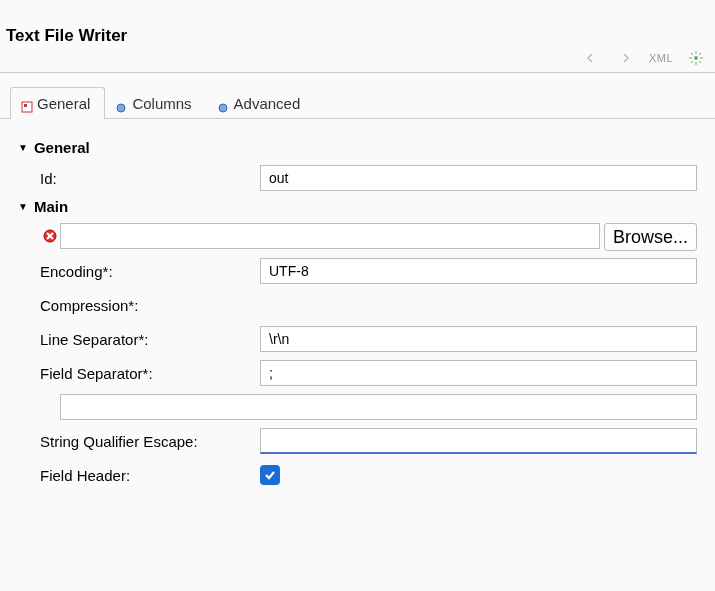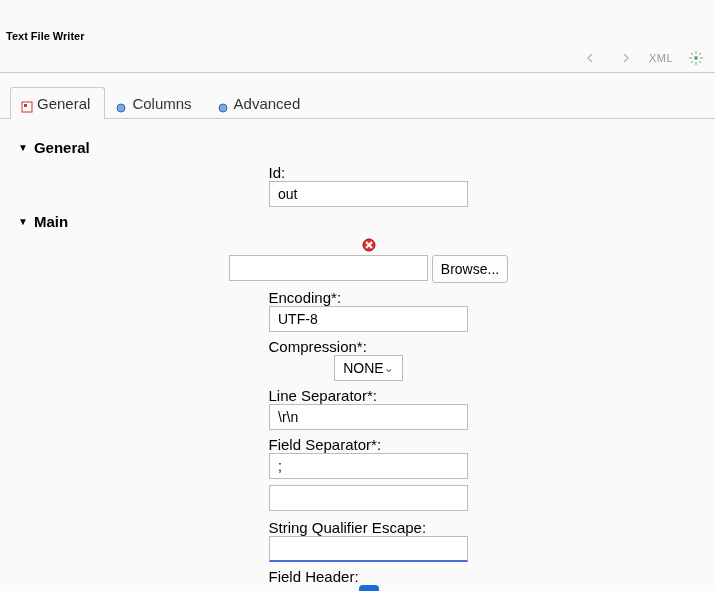--- a/index.html
+++ b/index.html
@@ -1,37 +1,37 @@
 <!DOCTYPE html>
 <html><head>
 <meta charset="utf-8">
 <style>
   * { box-sizing: border-box; }
   html, body { margin: 0; padding: 0; font-family: "Segoe UI", Arial, sans-serif; font-size: 14px; color: #000; background: #fafafa; }
   .window { width: 715px; height: 591px; background: #fafafa; position: relative; }
   .titlebar { display: flex; align-items: center; justify-content: space-between; padding: 6px 10px 6px 6px; border-bottom: 1px solid #ccc; background: #fafafa; }
-  .title { font-weight: bold; font-size: 11px; }
+  .title { font-weight: bold; font-size: 17px; }
   .title-actions { display: flex; gap: 17px; align-items: center; margin-top: 44px; }
   .title-actions span { display: inline-flex; align-items: center; justify-content: center; width: 18px; height: 16px; color: #999; font-size: 11px; cursor: pointer; }
   .tabs { display: flex; align-items: flex-end; padding: 14px 10px 0 10px; border-bottom: 1px solid #ccc; background: #fafafa; }
   .tab { padding: 7px 14px 7px 10px; border: 1px solid transparent; border-bottom: none; margin-bottom: -1px; display: flex; align-items: center; gap: 6px; cursor: pointer; color: #333; font-size: 15px; }
   .tab.active { background: #fafafa; border-color: #ccc; border-top-left-radius: 3px; border-top-right-radius: 3px; }
   .tab-icon { width: 10px; height: 10px; display: inline-block; }
   .panel { padding: 14px 18px; }
   .section-header { display: flex; align-items: center; gap: 6px; font-weight: bold; font-size: 15px; margin: 6px 0 8px 0; cursor: pointer; }
   .triangle { font-size: 10px; line-height: 1; user-select: none; }
-  .form-row { display: flex; align-items: center; margin: 6px 0; padding-left: 22px; min-height: 28px; flex-direction: column; }
+  .form-row { display: flex; align-items: center; margin: 6px 0; padding-left: 22px; min-height: 28px; }
   .label-col { width: 200px; font-size: 15px; flex-shrink: 0; }
   .ind-col { width: 20px; display: flex; align-items: center; justify-content: center; flex-shrink: 0; }
   .field-col { flex: 1; display: flex; gap: 4px; }
   input[type=text], .select, .pink-input { width: 100%; height: 26px; padding: 2px 8px; font-size: 14px; font-family: inherit; border: 1px solid #bbb; background: #fff; }
   .select { display: flex; align-items: center; justify-content: space-between; cursor: pointer; }
   .select .chev { color: #666; font-size: 12px; }
   .pink-input { background: linear-gradient(#fff 0%, #fce5ec 50%, #fff 100%); }
-  .browse-btn { height: 28px; padding: 2px 8px; border: 1px solid #bbb; background: #fdfdfd; border-radius: 3px; font-size: 14px; cursor: pointer; }
+  .browse-btn { height: 28px; padding: 2px 8px; border: 1px solid #bbb; background: #fdfdfd; border-radius: 3px; font-size: 18px; cursor: pointer; }
   .error-icon { width: 14px; height: 14px; }
   .checkbox { width: 20px; height: 20px; background: #1a6dd6; border-radius: 4px; display: inline-flex; align-items: center; justify-content: center; cursor: pointer; }
   .checkbox svg { stroke: #fff; }
   .xml-text { font-size: 10px; color: #999; letter-spacing: 0.5px; }
 </style>
 </head>
 <body>
 
 <div class="window">
   <div class="titlebar">
@@ -132,26 +132,20 @@
       <div class="label-col">Encoding*:</div>
       <div class="ind-col"></div>
       <div class="field-col">
         <input type="text" value="UTF-8" style="">
       </div>
     </div>
 
     <div class="form-row">
       <div class="label-col">Compression*:</div>
       <div class="ind-col"></div>
-      <div class="field-col">
-        <div class="select">
-          <span>NONE</span>
-          <span class="chev">⌄</span>
-        </div>
-      </div>
     </div>
 
     <div class="form-row">
       <div class="label-col">Line Separator*:</div>
       <div class="ind-col"></div>
       <div class="field-col">
         <input type="text" value="\r\n" style="">
       </div>
     </div>
 

